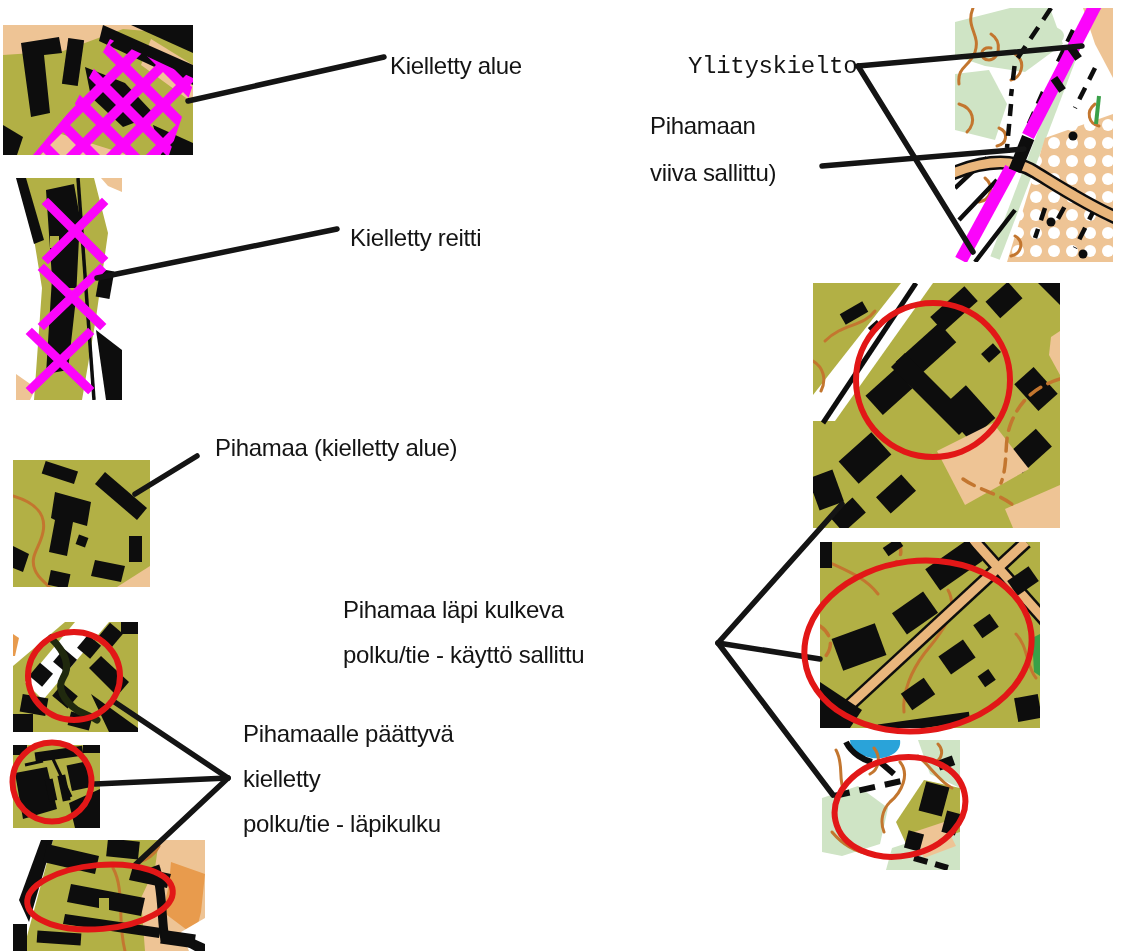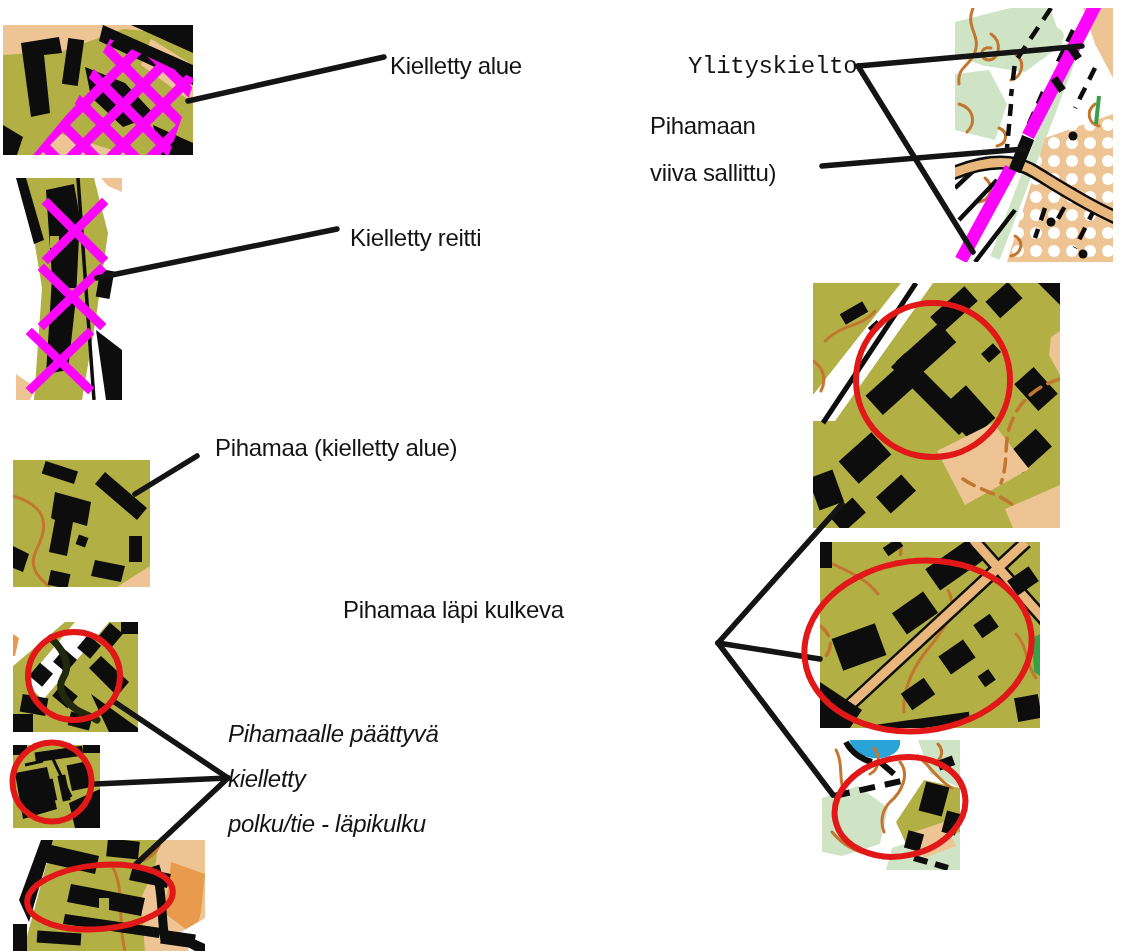--- a/index.html
+++ b/index.html
@@ -321,22 +321,23 @@
   <div class="label" style="left:390px;top:43px;">Kielletty alue</div>
   <div class="label" style="left:350px;top:215px;">Kielletty reitti</div>
   <div class="label" style="left:688px;top:44px;font-family:Liberation Mono, monospace;">Ylityskielto</div>
   <div class="label" style="left:650px;top:102px;line-height:47px;">
     <span class="ln">Pihamaan</span>
     <span class="ln">viiva sallittu)</span>
   </div>
   <div class="label" style="left:185px;top:425px;margin-left:30px;">Pihamaa (kielletty alue)</div>
   <div class="label" style="left:343px;top:587px;">
     <span class="ln">Pihamaa läpi kulkeva</span>
-  </div>
-  <div class="label" style="left:228px;top:711px;font-style:italic;">
+    <span class="ln">polku/tie - käyttö sallittu</span>
+  </div>
+  <div class="label" style="left:243px;top:711px;">
     <span class="ln">Pihamaalle päättyvä</span>
     <span class="ln">kielletty</span>
     <span class="ln">polku/tie - läpikulku</span>
   </div>
 
   <svg id="overlay" width="1127" height="951" viewBox="0 0 1127 951">
     <g class="ann">
       <line x1="188" y1="101" x2="384" y2="57"></line>
       <line x1="97" y1="278" x2="337" y2="229"></line>
       <line x1="858" y1="66" x2="1082" y2="46"></line>

